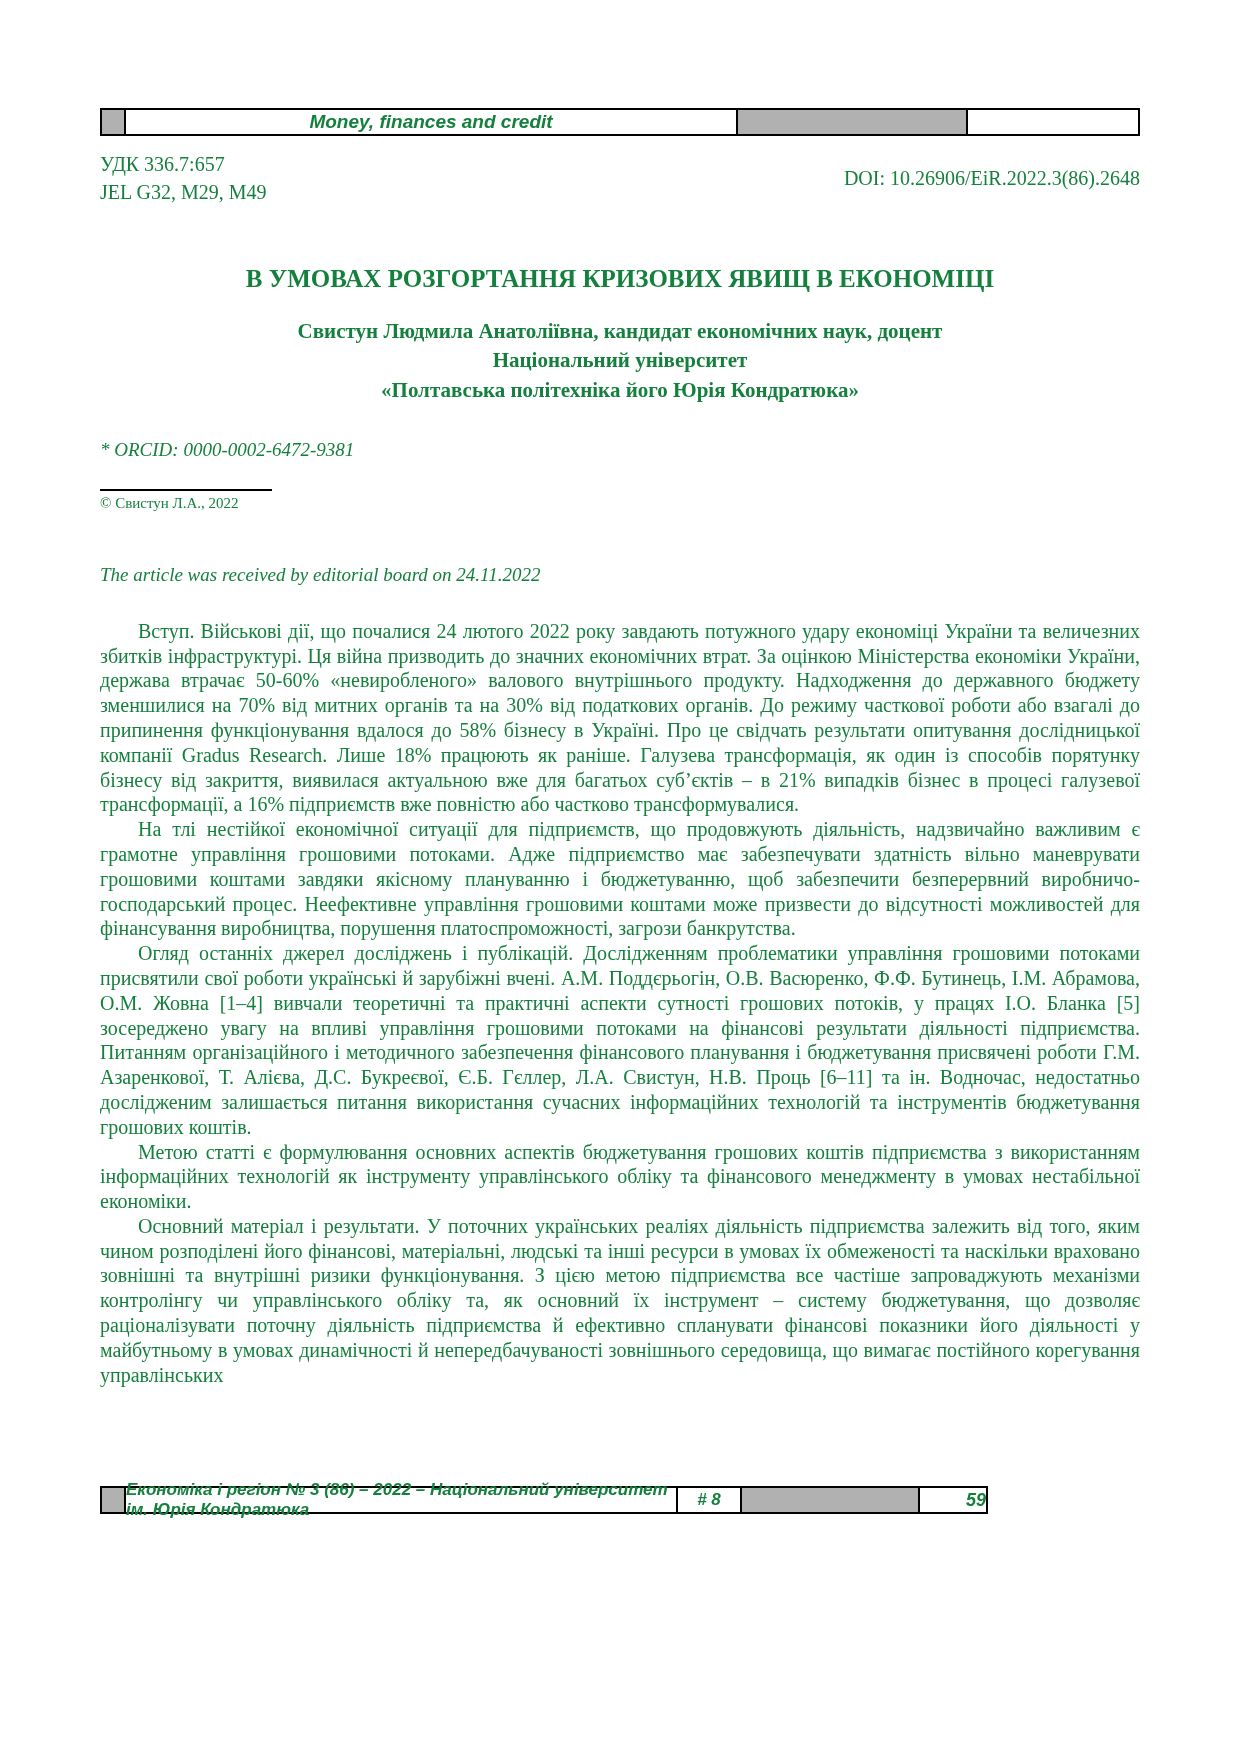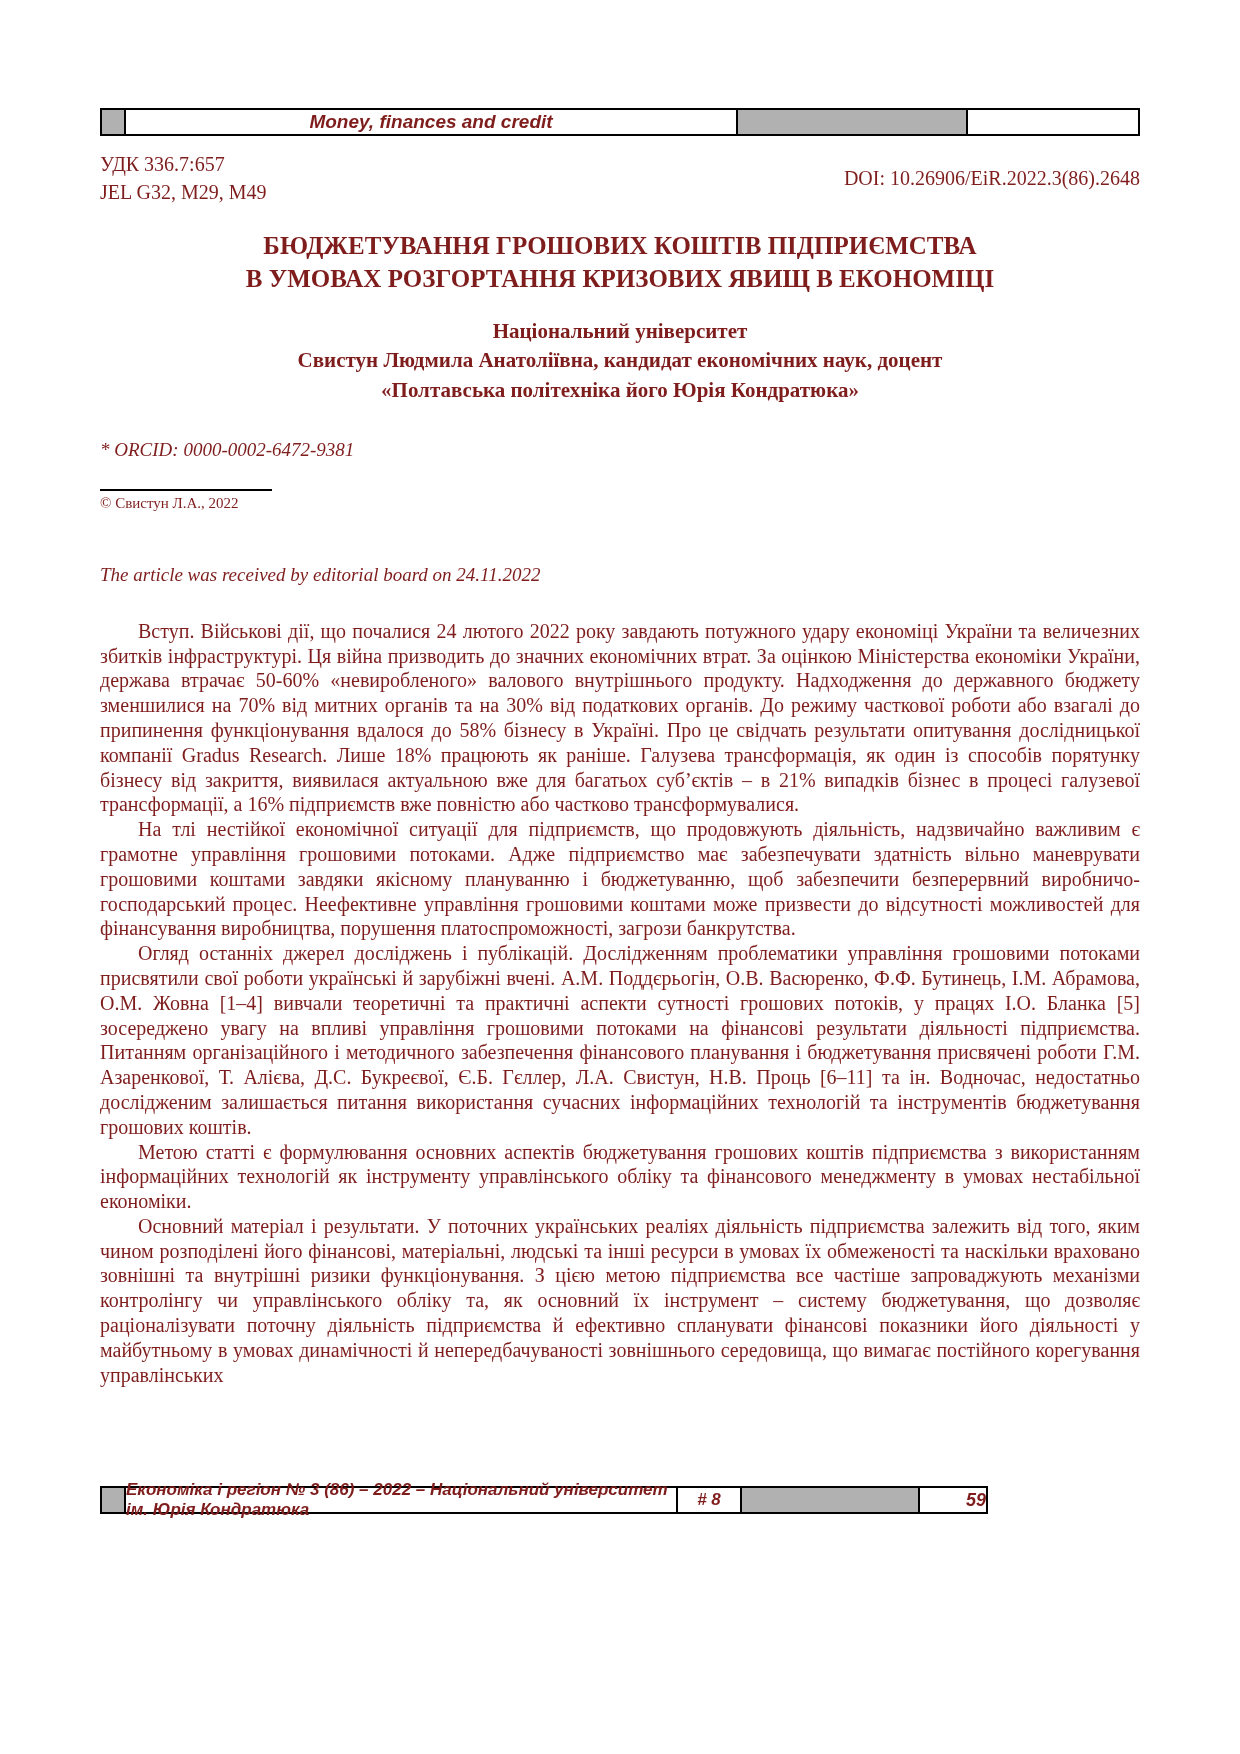--- a/index.html
+++ b/index.html
@@ -1,19 +1,19 @@
 <!DOCTYPE html>
 <html><head>
 <meta charset="utf-8">
 <style>
   * { margin:0; padding:0; box-sizing:border-box; }
   html, body { background:#ffffff; }
   .page {
     width:1240px; height:1754px; margin:0 auto; position:relative;
-    background:#ffffff; color:#7f1d1d;
+    background:#ffffff; color:#15803d;
     font-family:"Liberation Serif", serif;
     overflow:hidden;
   }
   .inner { padding:0 100px; }
 
   
   .band { display:flex; height:28px; border:2px solid #000; background:#fff; }
   .band .cell { border-right:2px solid #000; display:flex; align-items:center; justify-content:center; }
   .band .cell:last-child { border-right:none;justify-content:flex-end; }
   .gray { background:#b1b1b1; }
@@ -66,27 +66,27 @@
 
     <div class="meta-row">
       <div class="meta-left">
         <div>УДК 336.7:657</div>
         <div>JEL G32, M29, M49</div>
       </div>
       <div class="meta-right">DOI: 10.26906/EiR.2022.3(86).2648</div>
     </div>
 
     <h1 class="article-title">
-      <span>БЮДЖЕТУВАННЯ ГРОШОВИХ КОШТІВ ПІДПРИЄМСТВА</span><br>
+      <br>
       <span>В УМОВАХ РОЗГОРТАННЯ КРИЗОВИХ ЯВИЩ В ЕКОНОМІЦІ</span>
     </h1>
 
     <div class="authors">
+      <div>Свистун Людмила Анатоліївна, кандидат економічних наук, доцент</div>
       <div>Національний університет</div>
-      <div>Свистун Людмила Анатоліївна, кандидат економічних наук, доцент</div>
       <div>«Полтавська політехніка його Юрія Кондратюка»</div>
     </div>
 
     <div class="orcid">* ORCID: 0000-0002-6472-9381</div>
 
     <div class="copy-rule"></div>
     <div class="copyright">© Свистун Л.А., 2022</div>
 
     <div class="received">
       <div>The article was received by editorial board on 24.11.2022</div>

